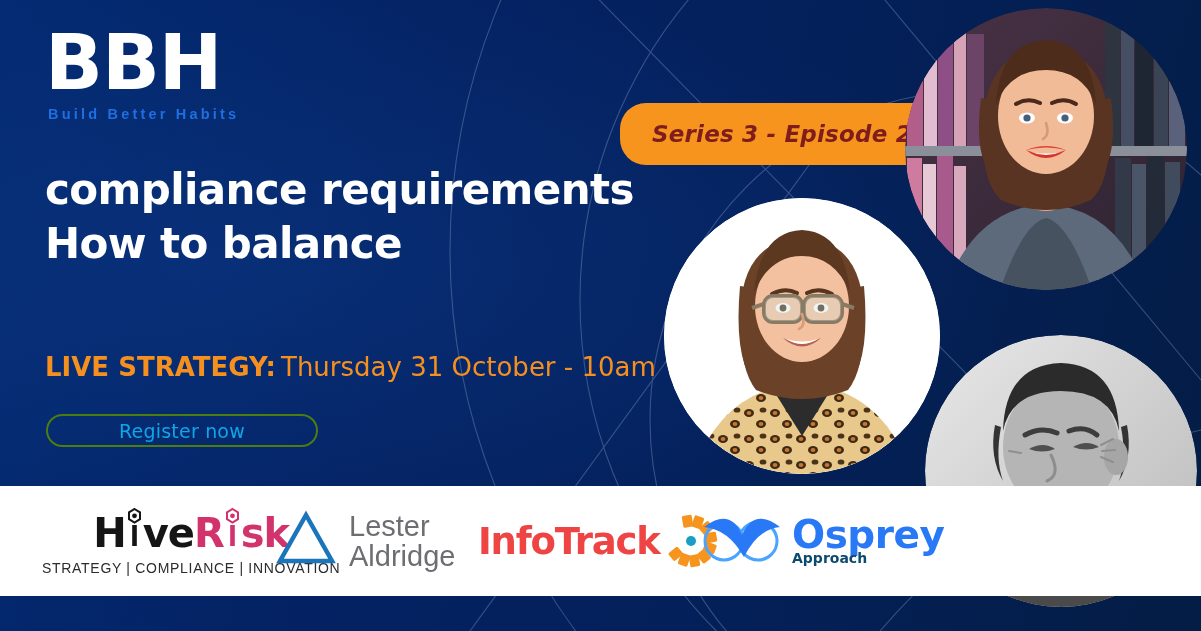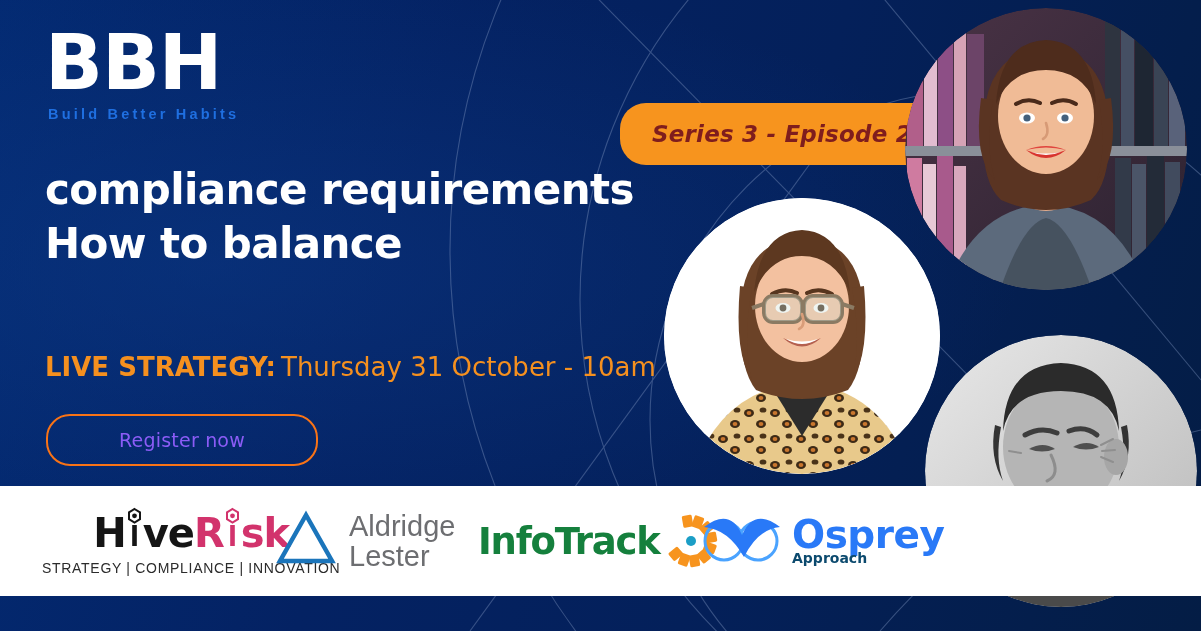--- a/index.html
+++ b/index.html
@@ -82,24 +82,24 @@
     font-family: "DejaVu Sans", sans-serif;
   }
   .webinar .wb-strong { font-weight: bold; }
   .webinar .wb-rest { font-weight: normal; margin-left: 5px; }
   
   .register-btn {
     position: absolute;
     left: 46px;
     top: 414px;
     width: 272px;
-    height: 52px;
-    border: 2px solid #f97316;
+    height: 33px;
+    border: 2px solid #4d7c0f;
     border-radius: 24px;
-    color: #8b5cf6;
+    color: #0ea5e9;
     background: transparent;
     font-size: 19px;
     letter-spacing: 0.2px;
     display: flex;
     align-items: center;
     justify-content: center;
     box-sizing: border-box;
     cursor: pointer;
     font-family: "DejaVu Sans", sans-serif;
   }
@@ -183,21 +183,21 @@
     color: #6d6e71;
     line-height: 1.04;
     font-family: "Liberation Sans", sans-serif;
   }
   .la-text span { display: block; }
   
   .it-wrap { display: flex; align-items: center; }
   .it-text {
     font-size: 37px;
     font-weight: bold;
-    color: #15803d;
+    color: #ef4444;
     letter-spacing: -1.2px;
     font-family: "DejaVu Sans", sans-serif;
     text-align: right;
   }
   
   .os-wrap { display: flex; align-items: center; gap: 8px; }
   .os-textwrap { display: flex; flex-direction: column; align-items: flex-start; }
   .os-main {
     font-size: 39px;
     font-weight: bold;
@@ -455,22 +455,22 @@
     </div>
 
     <div class="sponsor sp-lester">
       <div class="la-wrap">
         <span>
           <svg width="62" height="58" viewBox="0 0 62 58">
             <path d="M31 5 L57 51 L5 51 Z" fill="none" stroke="#1b75bb" stroke-width="4.5" stroke-linejoin="miter"></path>
           </svg>
         </span>
         <span class="la-text">
+          <span>Lester</span>
           <span>Aldridge</span>
-          <span>Lester</span>
         </span>
       </div>
     </div>
 
     <div class="sponsor sp-infotrack">
       <div class="it-wrap">
         <span class="it-text">InfoTrack</span>
         <span style="display:inline-flex;margin-left:2px;">
           <svg width="58" height="58" viewBox="0 0 58 58">
             <g fill="#f7941e">

